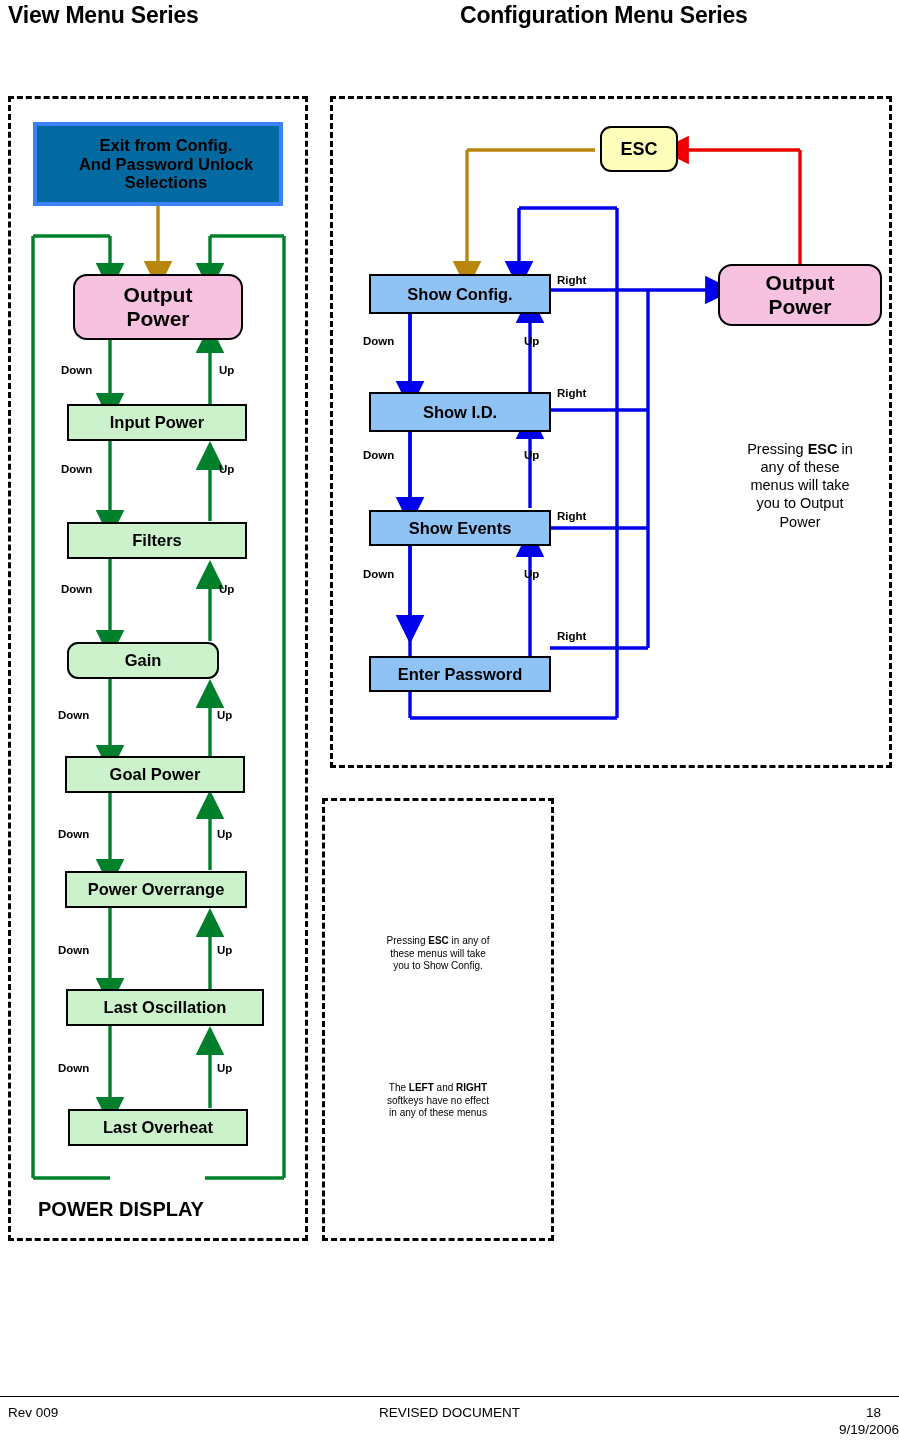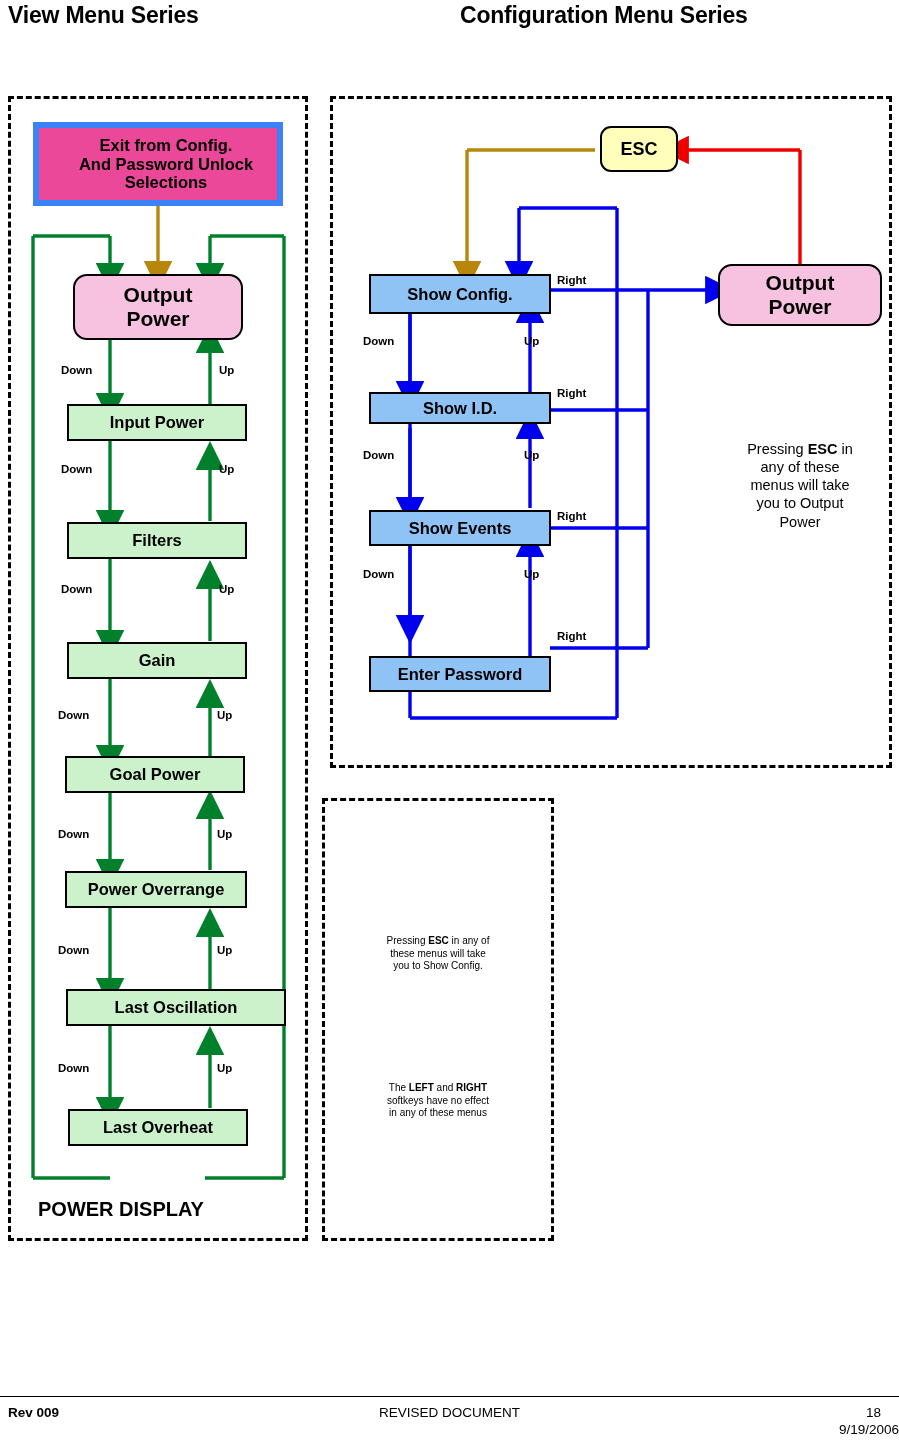--- a/index.html
+++ b/index.html
@@ -37,22 +37,22 @@
     position: absolute;
     box-sizing: border-box;
     display: flex;
     align-items: center;
     justify-content: center;
     text-align: center;
     font-weight: bold;
     line-height: 1.12;
   }
   .box-yellow {
-    background: #ec4899;
-    border: 6px solid #3b82f6;
+    background: #0369a1;
+    border: 4px solid #3b82f6;
     font-size: 16.5px;
     padding-left: 16px;
   }
   .box-green {
     background: #ccf2cc;
     border: 2px solid #000000;
     font-size: 16.5px;
   }
   .box-blue {
     background: #8fc3f5;
@@ -240,24 +240,24 @@
 
 <div class="box box-yellow" style="left:33px; top:122px; width:250px; height:84px; white-space:pre-line;">Exit from Config.
 And Password Unlock
 Selections</div>
 
 <div class="box box-pink" style="left:73px; top:274px; width:170px; height:66px; white-space:pre-line;">Output
 Power</div>
 
 <div class="box box-green" style="left:67px; top:404px; width:180px; height:37px;">Input Power</div>
 <div class="box box-green" style="left:67px; top:522px; width:180px; height:37px;">Filters</div>
-<div class="box box-green" style="left:67px; top:642px; width:180px; height:37px;">Gain</div>
+<div class="box box-green" style="left:67px; top:642px; width:152px; height:37px;border-radius:11px;">Gain</div>
 <div class="box box-green" style="left:65px; top:756px; width:180px; height:37px;">Goal Power</div>
 <div class="box box-green" style="left:65px; top:871px; width:182px; height:37px;">Power Overrange</div>
-<div class="box box-green" style="left:66px; top:989px; width:220px; height:37px;">Last Oscillation</div>
+<div class="box box-green" style="left:66px; top:989px; width:198px; height:37px;">Last Oscillation</div>
 <div class="box box-green" style="left:68px; top:1109px; width:180px; height:37px;">Last Overheat</div>
 
 <div class="lbl" style="left:61px; top:364px;">Down</div>
 <div class="lbl" style="left:219px; top:364px;">Up</div>
 <div class="lbl" style="left:61px; top:463px;">Down</div>
 <div class="lbl" style="left:219px; top:463px;">Up</div>
 <div class="lbl" style="left:61px; top:583px;">Down</div>
 <div class="lbl" style="left:219px; top:583px;">Up</div>
 <div class="lbl" style="left:58px; top:709px;">Down</div>
 <div class="lbl" style="left:217px; top:709px;">Up</div>
@@ -269,21 +269,21 @@
 <div class="lbl" style="left:217px; top:1062px;">Up</div>
 
 <div class="power-display" style="left:38px; top:1198px;">POWER DISPLAY</div>
 
 <div class="box box-esc" style="left:600px; top:126px; width:78px; height:46px;">ESC</div>
 
 <div class="box box-pink" style="left:718px; top:264px; width:164px; height:62px; white-space:pre-line;">Output
 Power</div>
 
 <div class="box box-blue" style="left:369px; top:274px; width:182px; height:40px;">Show Config.</div>
-<div class="box box-blue" style="left:369px; top:392px; width:182px; height:32px;">Show I.D.</div>
+<div class="box box-blue" style="left:369px; top:392px; width:182px; height:40px;">Show I.D.</div>
 <div class="box box-blue" style="left:369px; top:510px; width:182px; height:36px;">Show Events</div>
 <div class="box box-blue" style="left:369px; top:656px; width:182px; height:36px; top:656px;">Enter Password</div>
 
 <div class="lbl" style="left:363px; top:335px;">Down</div>
 <div class="lbl" style="left:524px; top:335px;">Up</div>
 <div class="lbl" style="left:363px; top:449px;">Down</div>
 <div class="lbl" style="left:524px; top:449px;">Up</div>
 <div class="lbl" style="left:363px; top:568px;">Down</div>
 <div class="lbl" style="left:524px; top:568px;">Up</div>
 
@@ -306,16 +306,16 @@
 you to Show Config.</span>
 </div>
 
 <div class="note note-small" style="left:338px; top:1052px; width:200px;">
   <span>The </span><b>LEFT</b><span> and </span><b>RIGHT</b><br>
   <span style="white-space:pre-line;">softkeys have no effect
 in any of these menus</span>
 </div>
 
 <div class="footer-line" style="top:1396px;"></div>
-<div class="footer-text" style="left:8px; top:1405px;font-weight:bold;">Rev 009</div>
+<div class="footer-text" style="left:8px; top:1405px;">Rev 009</div>
 <div class="footer-center" style="top:1405px;">REVISED DOCUMENT</div>
 <div class="footer-center" style="top:1422px;text-align:right;">9/19/2006</div>
 <div class="footer-text" style="left:866px; top:1405px;">18</div>
 
 </body></html>

